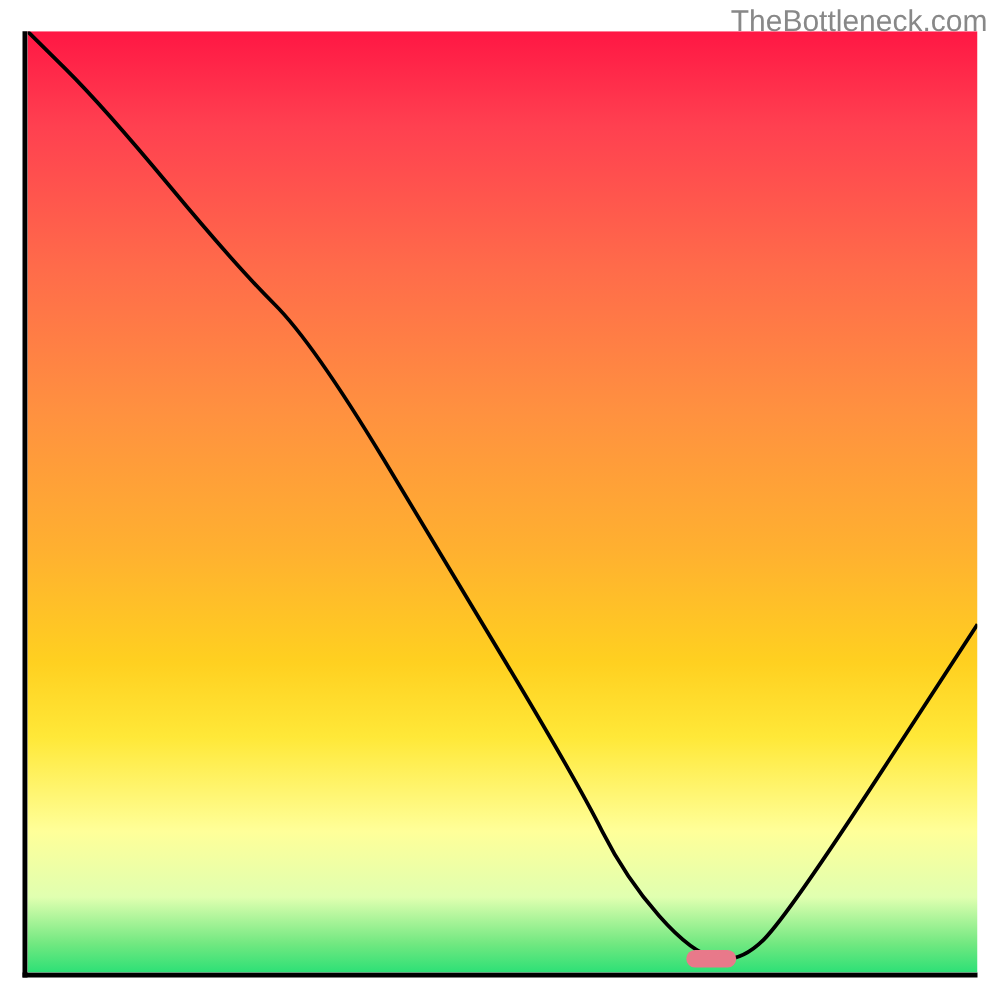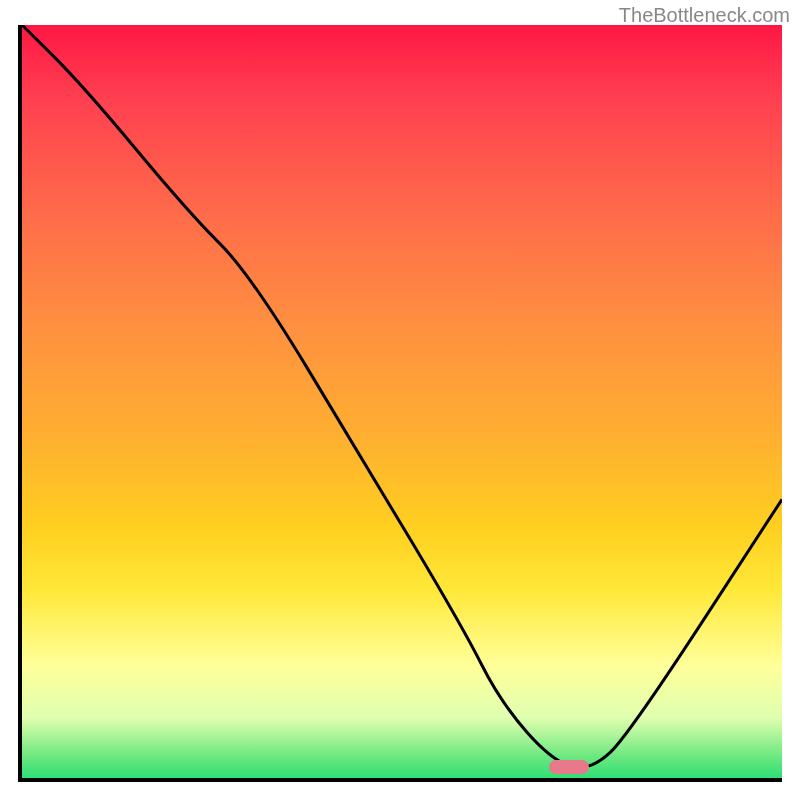--- a/index.html
+++ b/index.html
@@ -13,21 +13,21 @@
   .container {
     position: relative;
     width: 800px;
     height: 800px;
   }
   .watermark {
     position: absolute;
     top: 4px;
     right: 10px;
     color: #888;
-    font-size: 20px;
+    font-size: 24px;
     font-weight: 500;
     z-index: 10;
   }
   .plot-area {
     position: absolute;
     left: 18px;
     top: 25px;
     width: 764px;
     height: 757px;
     border-left: 4px solid #000;

